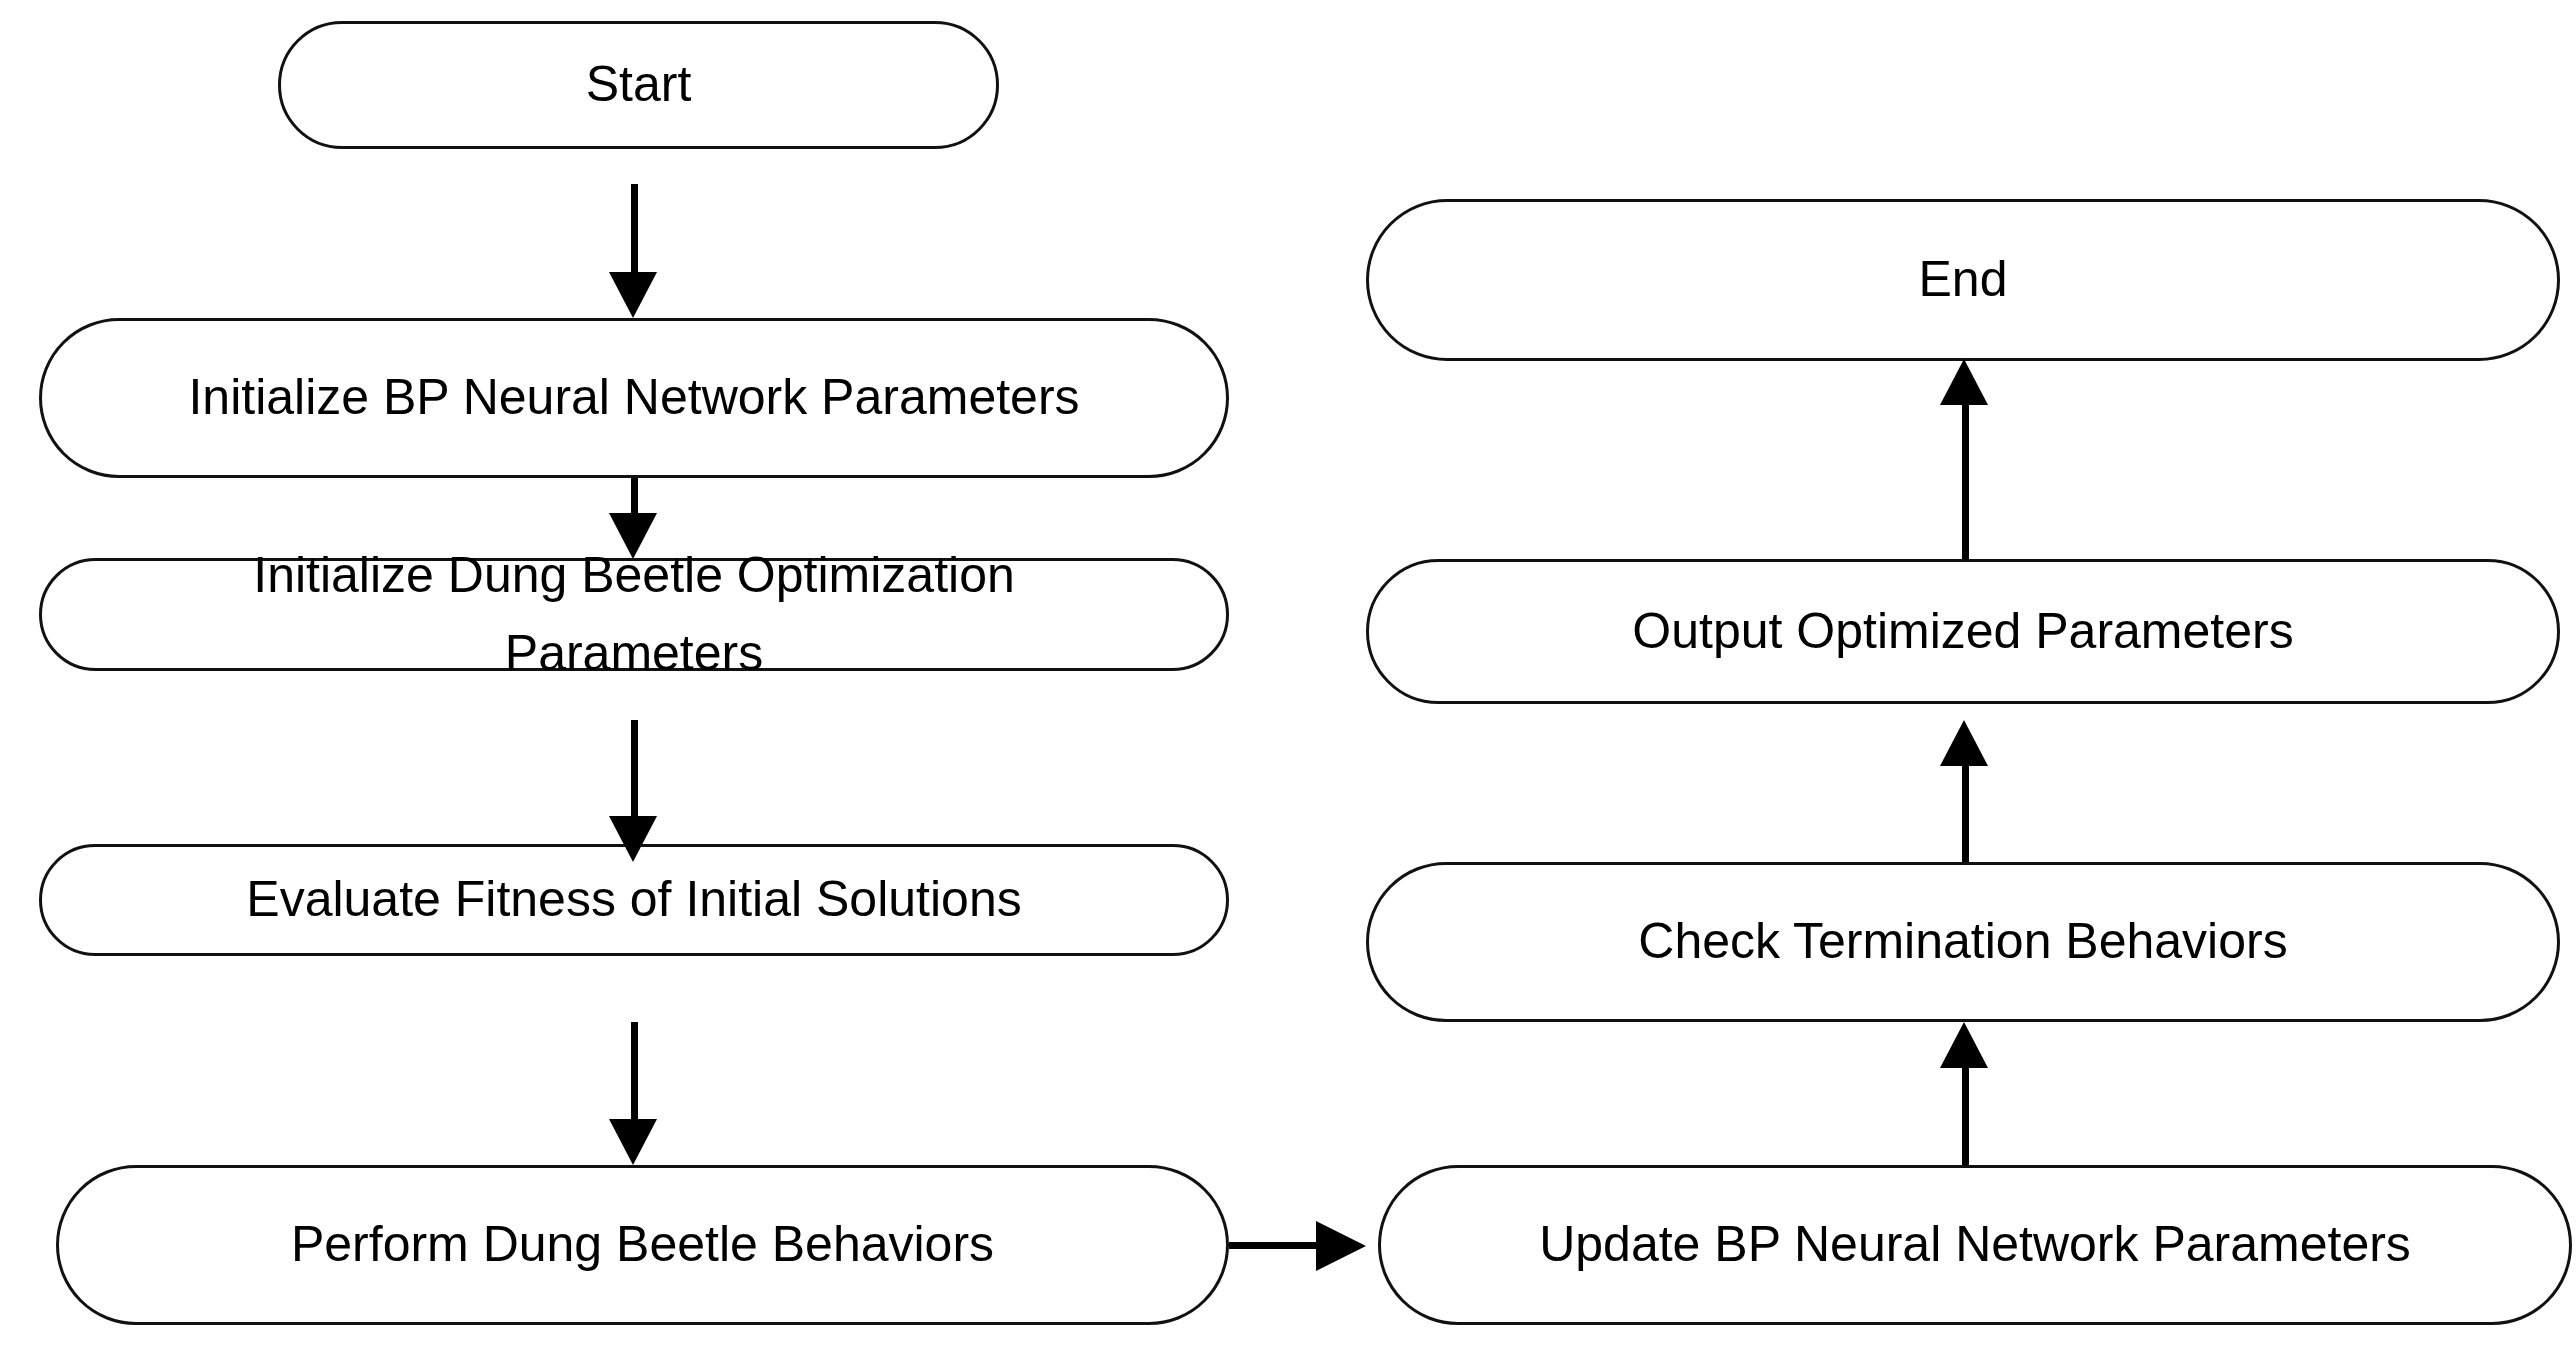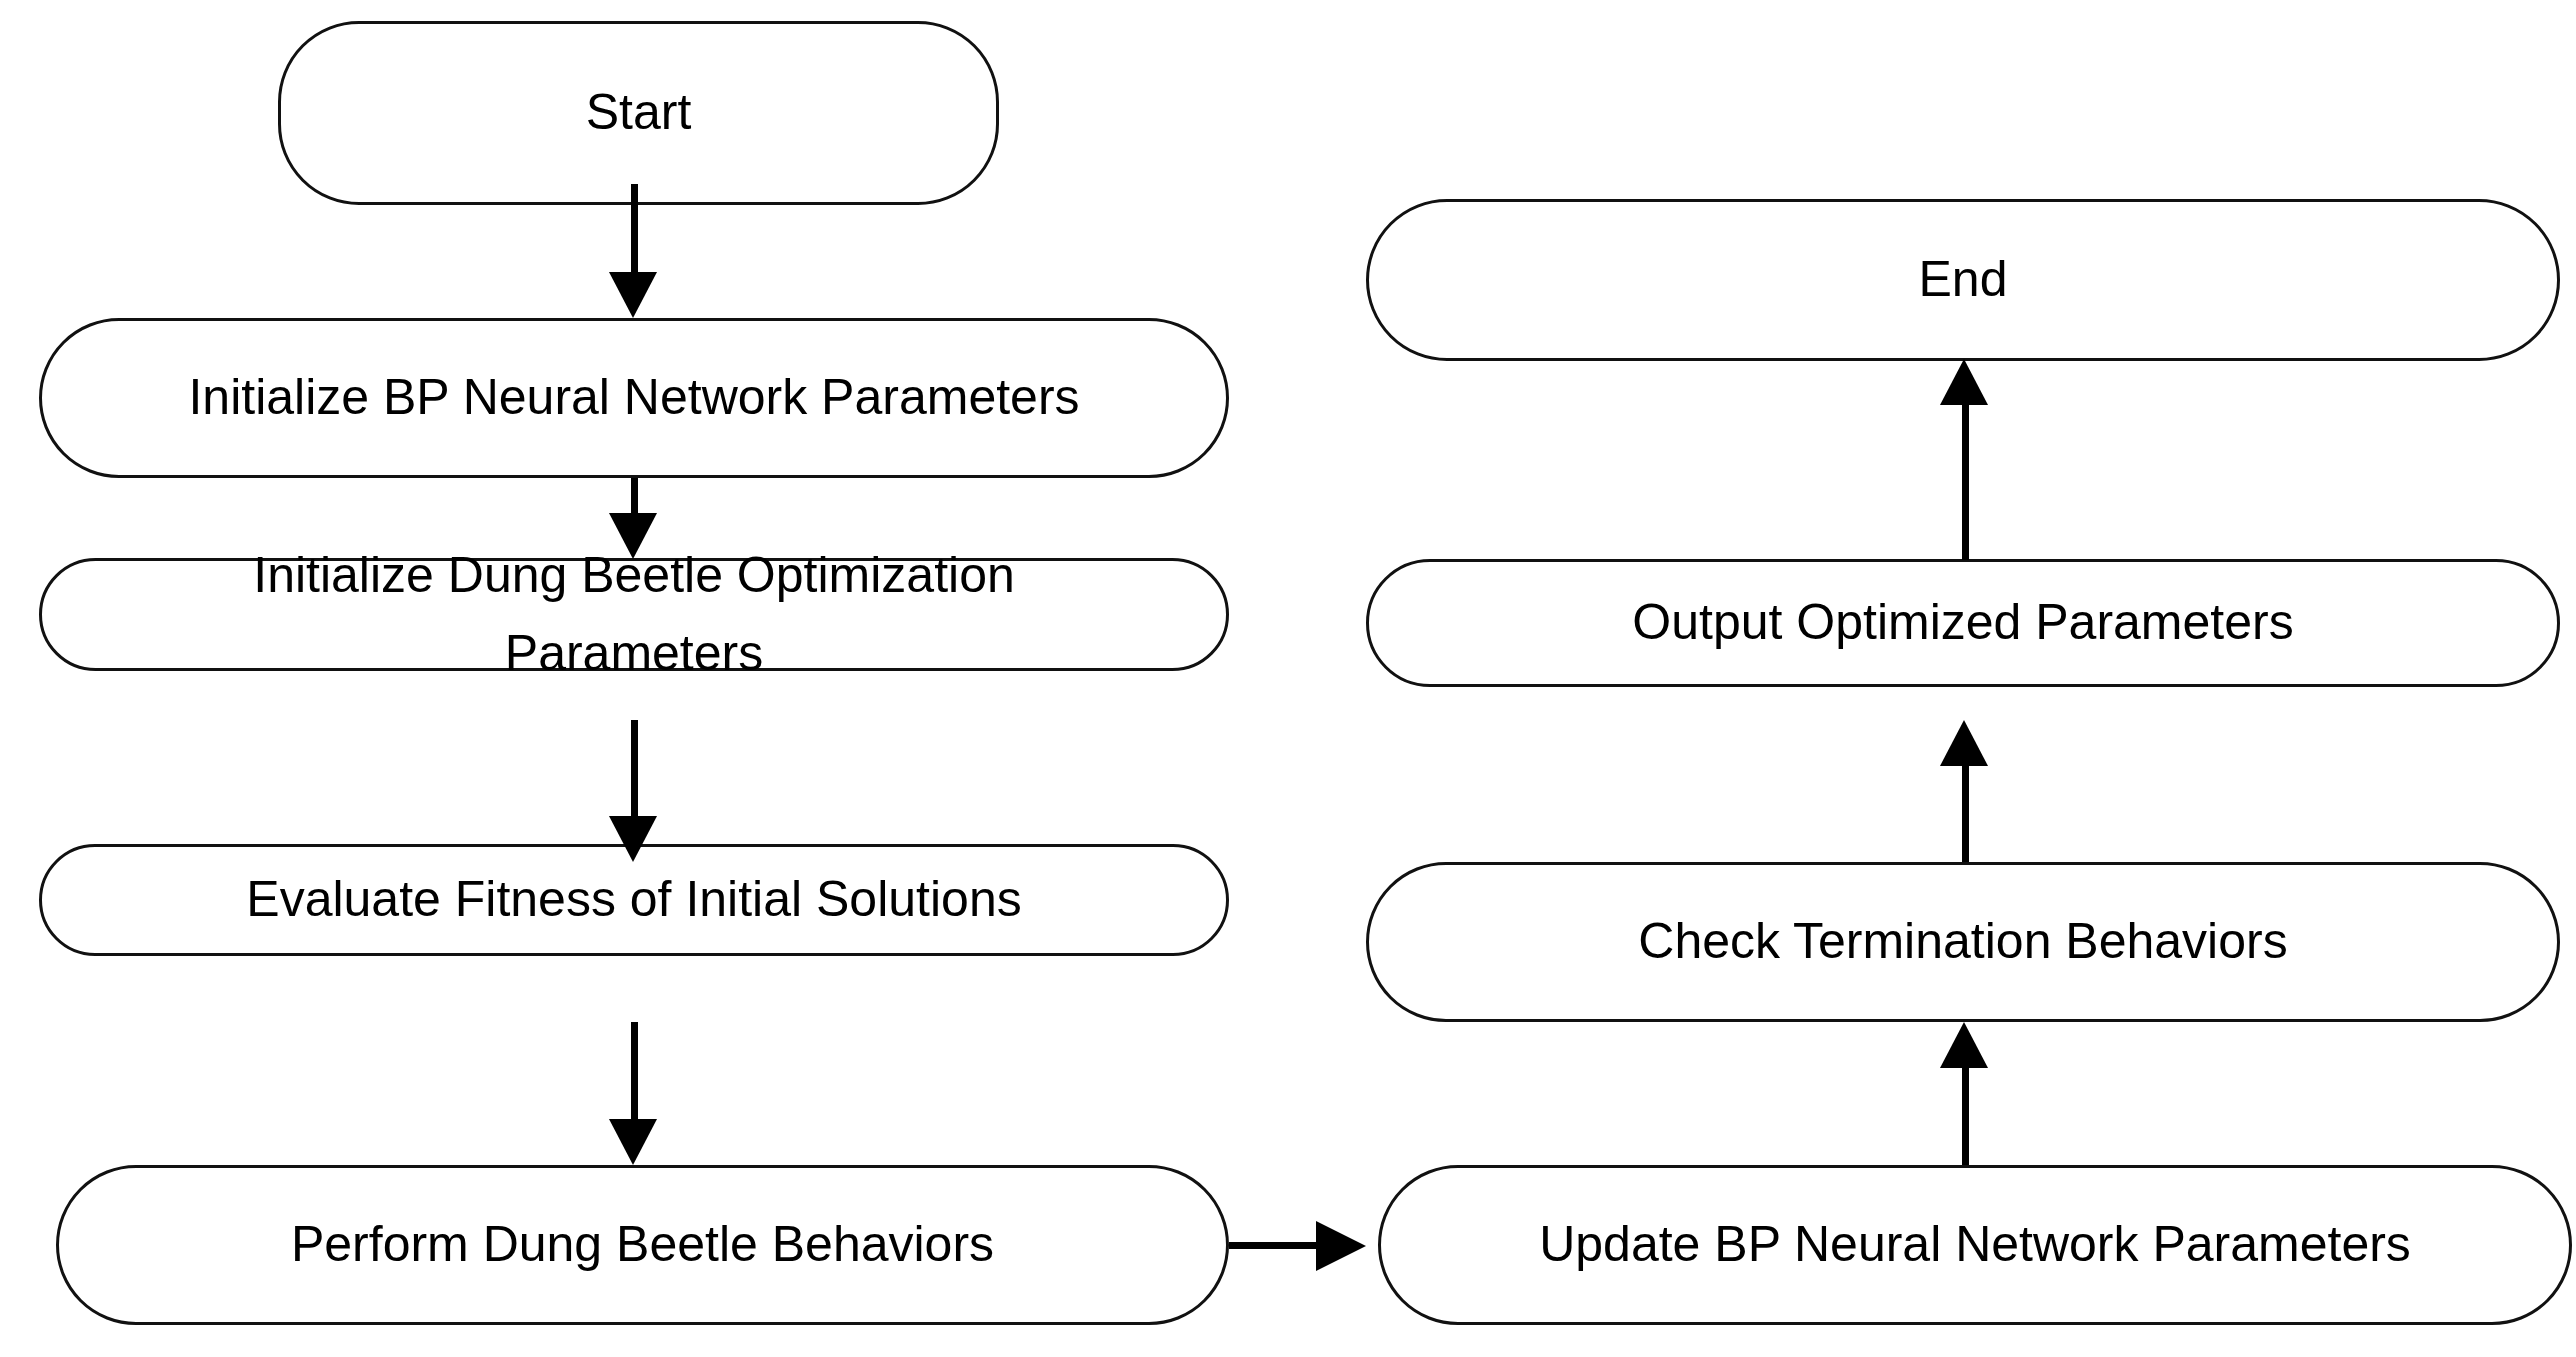--- a/index.html
+++ b/index.html
@@ -26,28 +26,28 @@
     justify-content: center;
     text-align: center;
     font-size: 50px;
     font-weight: 400;
     line-height: 1.55;
     color: #000000;
   }
   .node span { display: inline-block; }
 
   
-  #node-start   { left: 278px;  top: 21px;   width: 721px;  height: 184px; }
+  #node-start   { left: 278px;  top: 21px;   width: 721px;  height: 128px; }
   #node-init-bp { left: 39px;   top: 318px;  width: 1190px; height: 160px; }
   #node-init-dbo{ left: 39px;   top: 558px;  width: 1190px; height: 113px; }
   #node-init-dbo span { max-width: 947px; }
   #node-eval    { left: 39px;   top: 844px;  width: 1190px; height: 112px; }
   #node-perform { left: 56px;   top: 1165px; width: 1173px; height: 160px; }
   #node-end     { left: 1366px; top: 199px;  width: 1194px; height: 162px; }
-  #node-output  { left: 1366px; top: 559px;  width: 1194px; height: 128px; }
+  #node-output  { left: 1366px; top: 559px;  width: 1194px; height: 145px; }
   #node-check   { left: 1366px; top: 862px;  width: 1194px; height: 160px; }
   #node-update  { left: 1378px; top: 1165px; width: 1194px; height: 160px; }
 
   
   .stem {
     position: absolute;
     background: #000000;
   }
   .stem.v { width: 6.8px; }
   .stem.h { height: 6.8px; }

